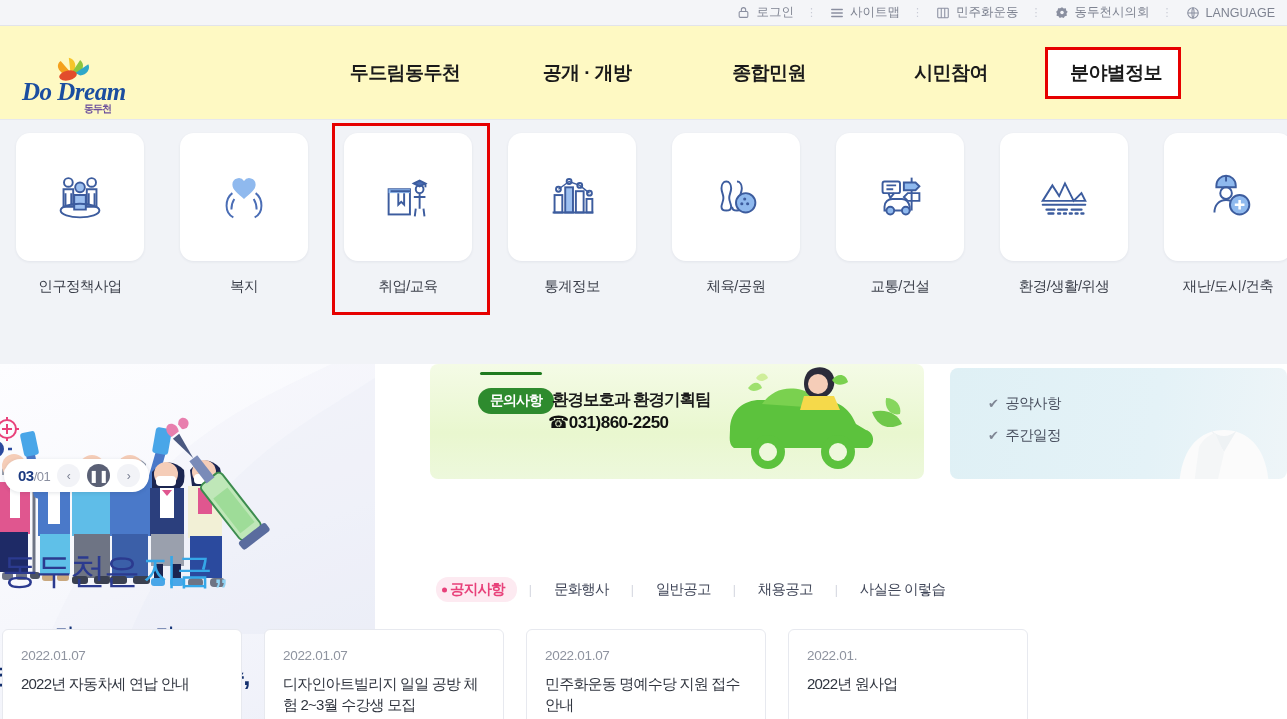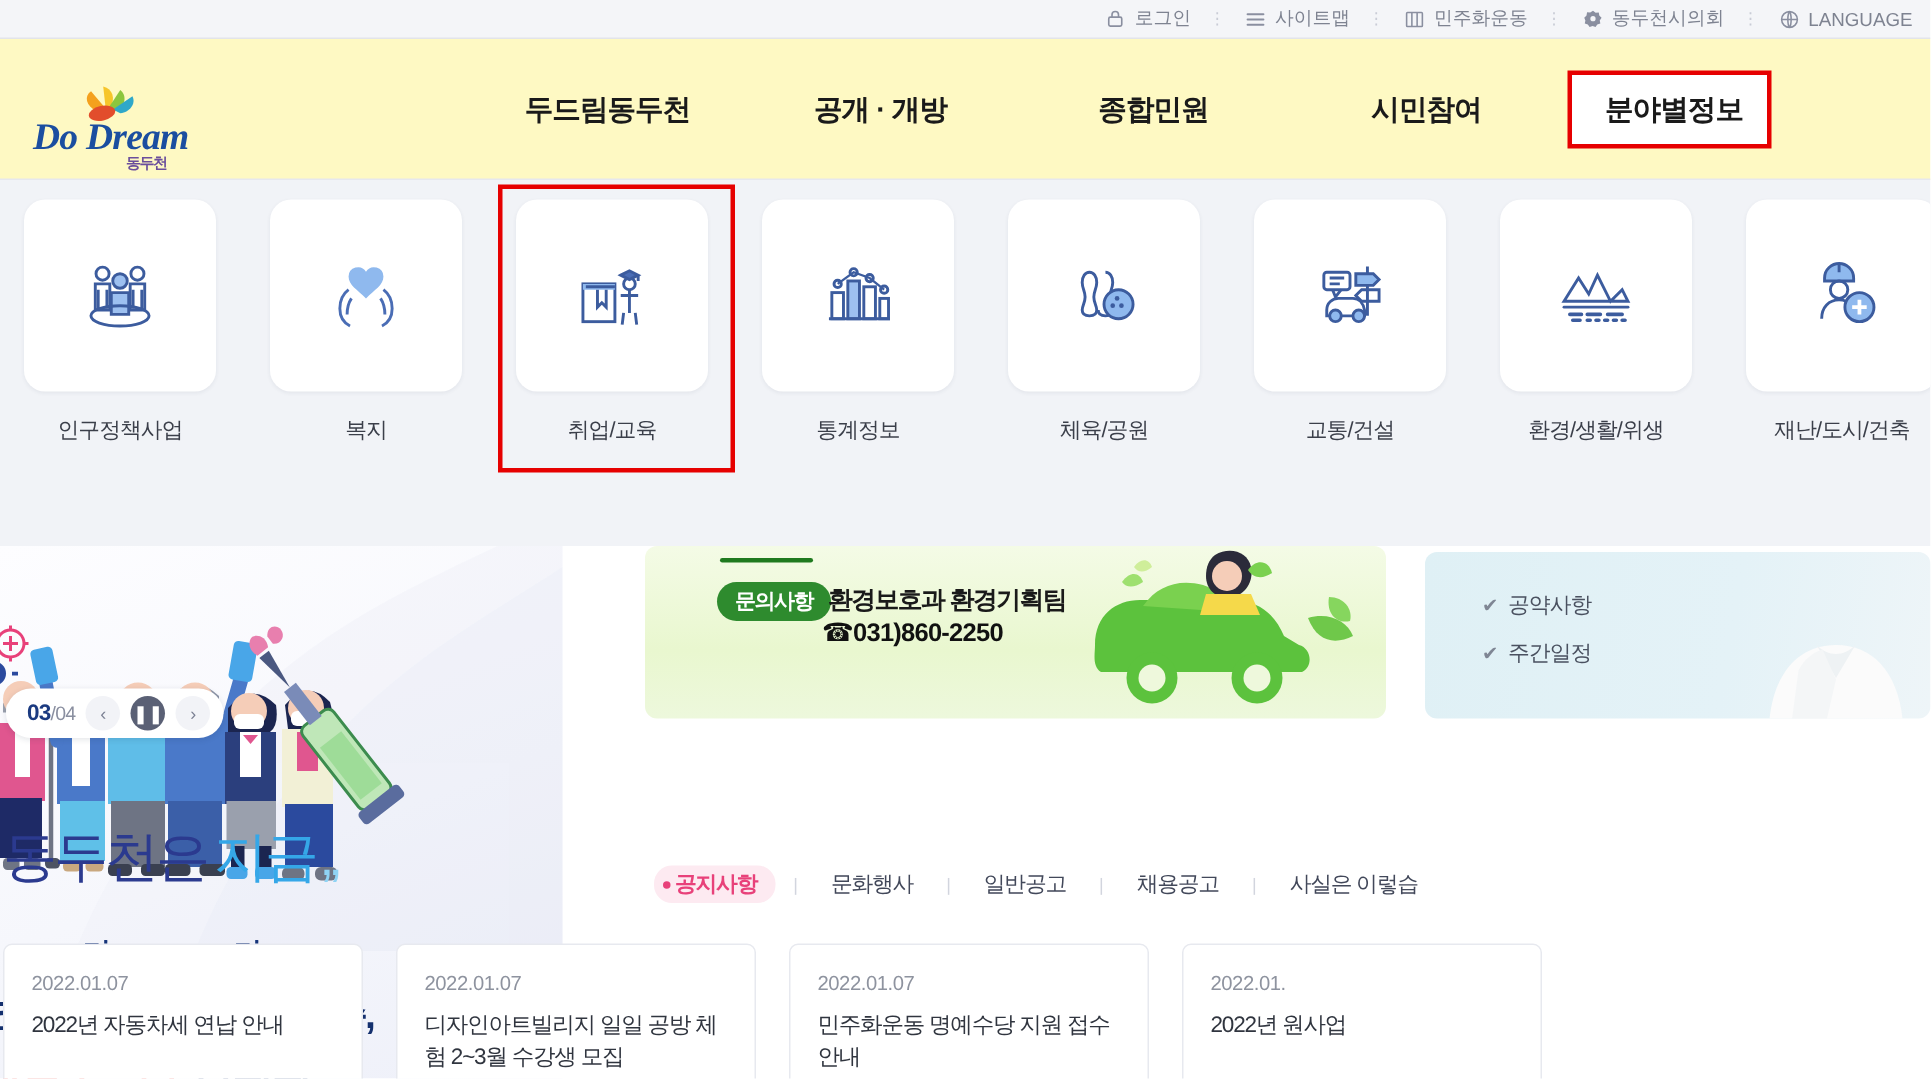--- a/index.html
+++ b/index.html
@@ -527,21 +527,21 @@
         <circle cx="118" cy="24" r="10" fill="#f5cdb8"></circle>
         <path d="M104 36h30l6 14h-40z" fill="#f5d94a"></path>
         <path d="M132 20c6-8 14-6 16 2-6 4-12 4-16-2z" fill="#7ad14f"></path>
         <path d="M48 28c6-8 12-6 14 0-6 4-11 4-14 0z" fill="#9ee06f"></path>
         <path d="M56 18c4-6 10-6 12 0-5 4-9 4-12 0z" fill="#cfee9a"></path>
       </svg>
     </div>
 
     <div class="carousel-ctl" style="left:4px; top:95px; position:absolute;">
       <span class="car-num">
-        <span>03</span><span class="tot">/</span><span class="tot">04</span>
+        <span>03</span><span class="tot">/</span><span class="tot">01</span>
       </span>
       <span class="car-btn">‹</span>
       <span class="car-btn play">❚❚</span>
       <span class="car-btn">›</span>
     </div>
 
     <div class="mayor">
       <div class="mayor-li a">
         <span class="mayor-chk">✔</span>
         <span>공약사항</span>

